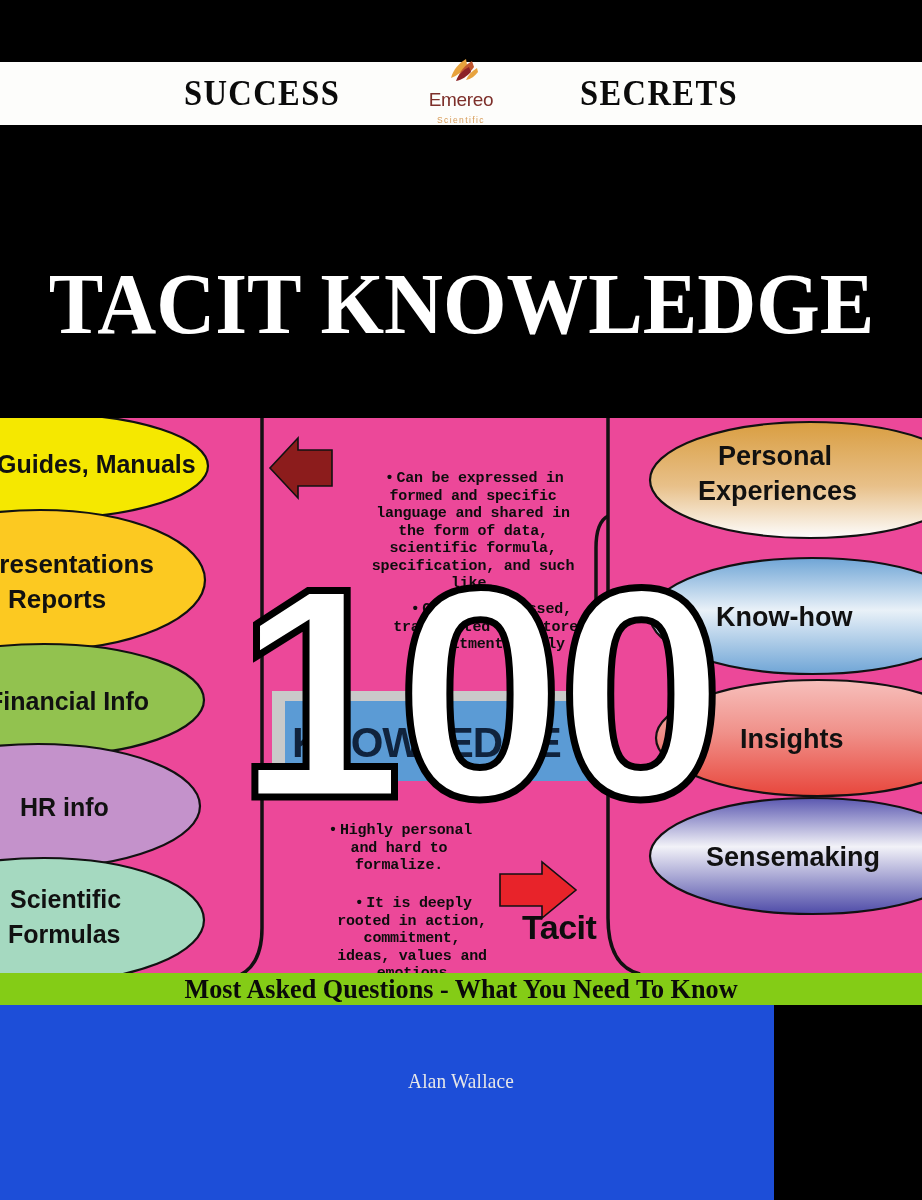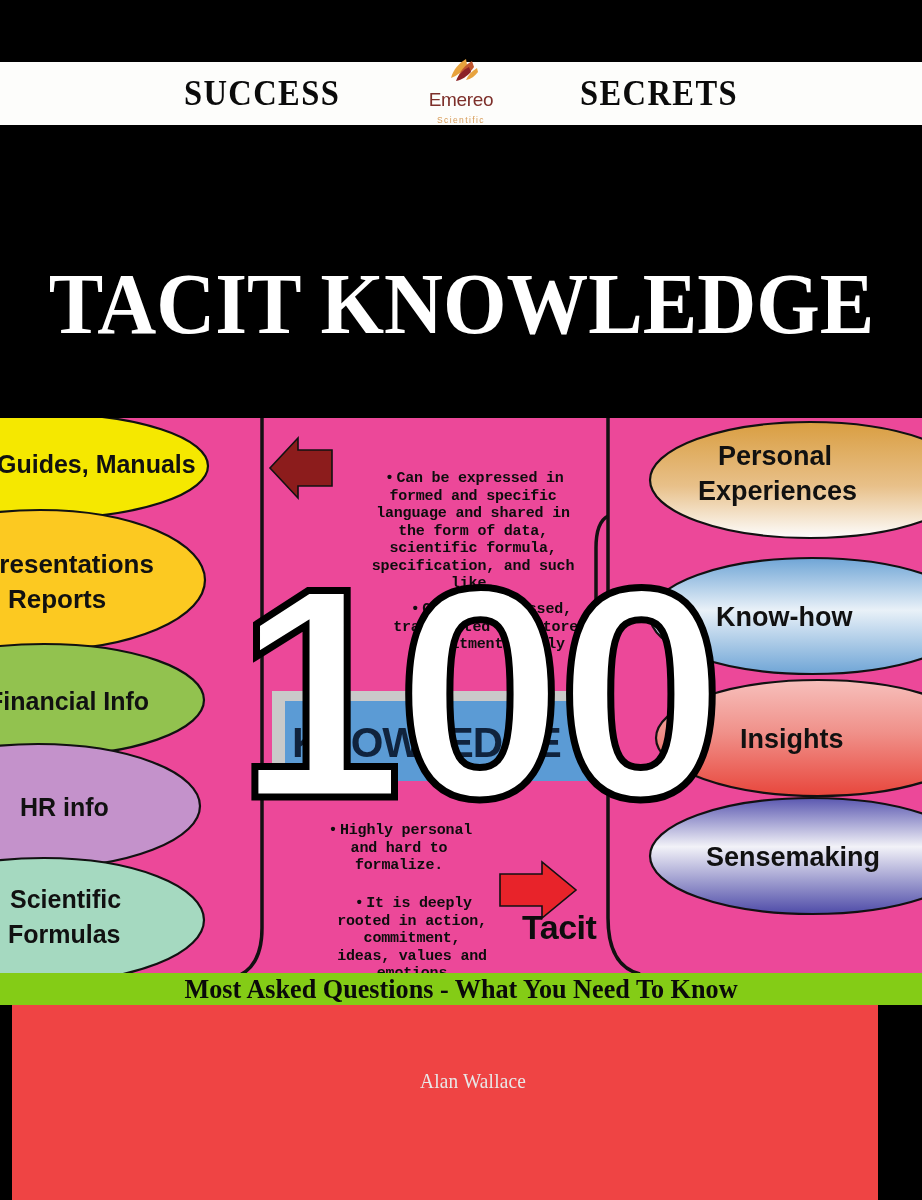--- a/index.html
+++ b/index.html
@@ -147,22 +147,22 @@
   }
   #subtitle-text {
     font-family:"Liberation Serif", serif;
     font-weight:700; font-size:27px; color:#0a0a0a;
     transform:scaleX(0.97);
     white-space:nowrap; line-height:1;
   }
 
   
   #author-zone {
-    position:absolute; left:12px; top:1005px; width:866px; height:195px;
-    background:#ef4444;
+    position:absolute; left:0; top:1005px; width:774px; height:195px;
+    background:#1d4ed8;
   }
   #author-name {
     position:absolute; left:0; top:64px; width:922px;
     text-align:center;
     font-family:"Liberation Serif", serif;
     font-weight:400; font-size:21px; color:#e8e8e8;
     transform:scaleX(0.92);
     letter-spacing:0.2px;
   }
 </style>

